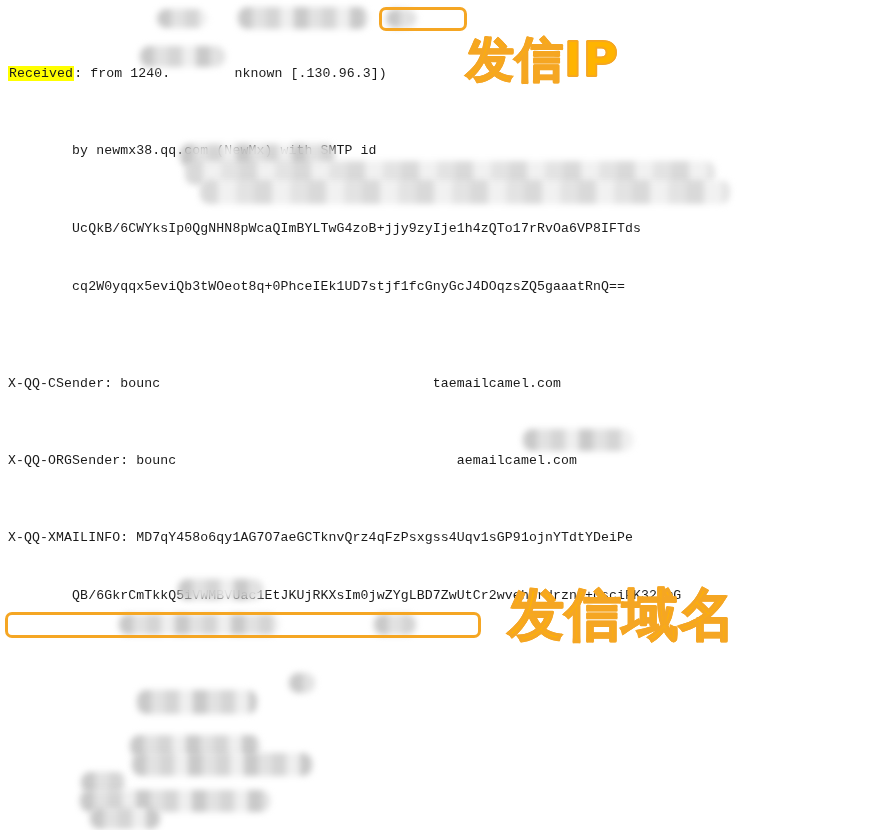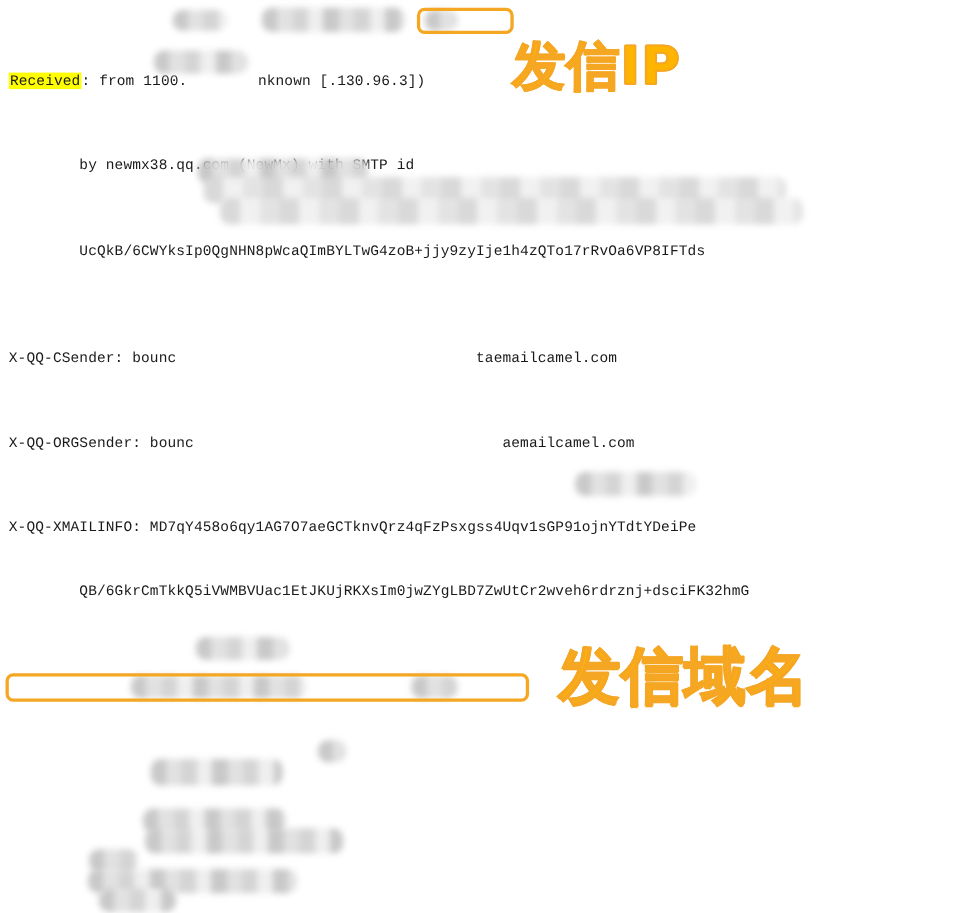--- a/index.html
+++ b/index.html
@@ -93,25 +93,26 @@
     letter-spacing: 1px;
   }
   #anno-ip-text   { left: 466px; top: 8px;  font-size: 48px; margin-top: 20px; }
   #anno-dom-text  { left: 508px; top: 578px; font-size: 56px; }
 </style>
 </head>
 <body>
 
 <div id="headers">
 
-  <div class="line"><span class="hl-yellow">Received</span><span>: from 1</span><span>100.</span>        <span>nknown [</span><span>.130.96.3</span><span>])</span></div>
+  <div class="line"><span class="hl-yellow">Received</span><span>: from 1</span><span>240.</span>        <span>nknown [</span><span>.130.96.3</span><span>])</span></div>
 
   <div class="line">        by newmx38.qq.com (NewMx) with SMTP id</div>
 
   <div class="line">        UcQkB/6CWYksIp0QgNHN8pWcaQImBYLTwG4zoB+jjy9zyIje1h4zQTo17rRvOa6VP8IFTds</div>
+  <div class="line">        cq2W0yqqx5eviQb3tWOeot8q+0PhceIEk1UD7stjf1fcGnyGcJ4DOqzsZQ5gaaatRnQ==</div>
 
 
   <div class="line"><span>X-QQ-CSender: bounc</span>                                  <span>taemailcamel.com</span></div>
 
   <div class="line"><span>X-QQ-ORGSender: bounc</span>                                   <span>aemailcamel.com</span></div>
 
   <div class="line">X-QQ-XMAILINFO: MD7qY458o6qy1AG7O7aeGCTknvQrz4qFzPsxgss4Uqv1sGP91ojnYTdtYDeiPe</div>
   <div class="line">        QB/6GkrCmTkkQ5iVWMBVUac1EtJKUjRKXsIm0jwZYgLBD7ZwUtCr2wveh6rdrznj+dsciFK32hmG</div>
   
   

